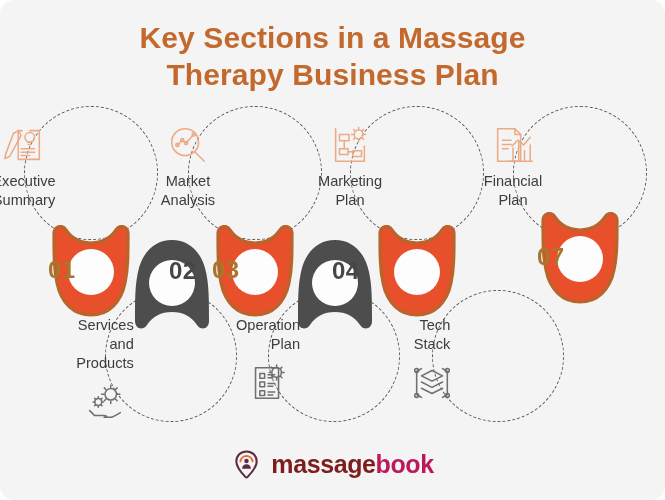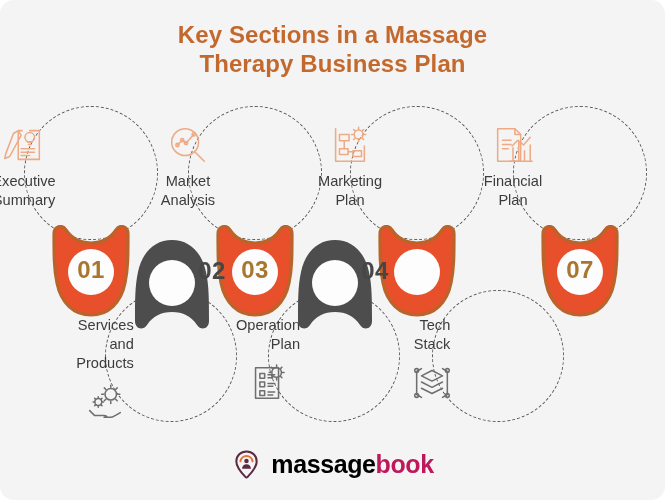--- a/index.html
+++ b/index.html
@@ -14,21 +14,21 @@
     background:#f4f4f4;
     border-radius:14px;
     overflow:hidden;
   }
 
   
   #title-block{
     position:absolute;left:0;top:20px;width:665px;
     text-align:center;
     line-height:1.22;
-    font-size:24px;
+    font-size:30px;
     font-weight:bold;
     letter-spacing:.1px;
     color:#c4692e;
   }
   #title-block .tline{display:block;}
 
   
   #stage{position:absolute;left:0;top:100px;width:665px;height:325px;}
 
   .node{position:absolute;}
@@ -65,38 +65,37 @@
     white-space:pre-line;
     letter-spacing:0px;
   }
   .bottom-node .clabel{order:-1;text-align:right;}
 
   
   .badge{position:absolute;width:86px;height:100px;}
   .badge svg{position:absolute;left:0;top:0;width:86px;height:100px;}
   .badge .num{
     position:absolute;left:0;width:86px;
-    text-align:center;
     font-size:24px;font-weight:bold;
     letter-spacing:.4px;
   }
   .badge.up .num{top:31px;color:#a8762f;}
   .badge.down .num{top:27px;color:#464646;padding-left:40px;}
 
   
   #logo{
     position:absolute;left:0;bottom:20px;width:665px;
     display:flex;align-items:center;justify-content:center;gap:9px;
   }
   #logo .pin{width:31px;height:31px;display:block;}
   #logo .wordmark{
     font-size:25px;font-weight:bold;letter-spacing:-0.4px;
     line-height:1;
   }
-  #logo .w1{color:#000000;}
+  #logo .w1{color:#7f1d1d;}
   #logo .w2{color:#be185d;}
 </style>
 </head>
 <body>
 
 <div id="poster">
 
   <div id="title-block">
     <span class="tline">Key Sections in a Massage</span>
     <span class="tline">Therapy Business Plan</span>
@@ -249,21 +248,21 @@
       <span class="num">03</span>
     </div>
 
     <div class="badge up" style="left:374px;top:125px;">
       <svg viewBox="0 0 86 100">
         <path d="M6 9 C6 1 14 -1 18 5 C24 14 32 18 43 18 C54 18 62 14 68 5 C72 -1 80 1 80 9 C80 30 80 44 77 58 C73 78 60 90 43 90 C26 90 13 78 9 58 C6 44 6 30 6 9 Z" fill="#e8502b" stroke="#b9642a" stroke-width="3.2"></path>
         <circle cx="43" cy="47" r="23" fill="#fdfdfd"></circle>
       </svg>
     </div>
 
-    <div class="badge up" style="left:537px;top:125px;">
+    <div class="badge up" style="left:537px;top:112px;">
       <svg viewBox="0 0 86 100">
         <path d="M6 9 C6 1 14 -1 18 5 C24 14 32 18 43 18 C54 18 62 14 68 5 C72 -1 80 1 80 9 C80 30 80 44 77 58 C73 78 60 90 43 90 C26 90 13 78 9 58 C6 44 6 30 6 9 Z" fill="#e8502b" stroke="#b9642a" stroke-width="3.2"></path>
         <circle cx="43" cy="47" r="23" fill="#fdfdfd"></circle>
       </svg>
       <span class="num">07</span>
     </div>
 
     <div class="badge down" style="left:129px;top:130px;">
       <svg viewBox="0 0 86 100">
         <path d="M6 91 C6 99 14 101 18 95 C24 86 32 82 43 82 C54 82 62 86 68 95 C72 101 80 99 80 91 C80 70 80 56 77 42 C73 22 60 10 43 10 C26 10 13 22 9 42 C6 56 6 70 6 91 Z" fill="#4d4d4d"></path>

